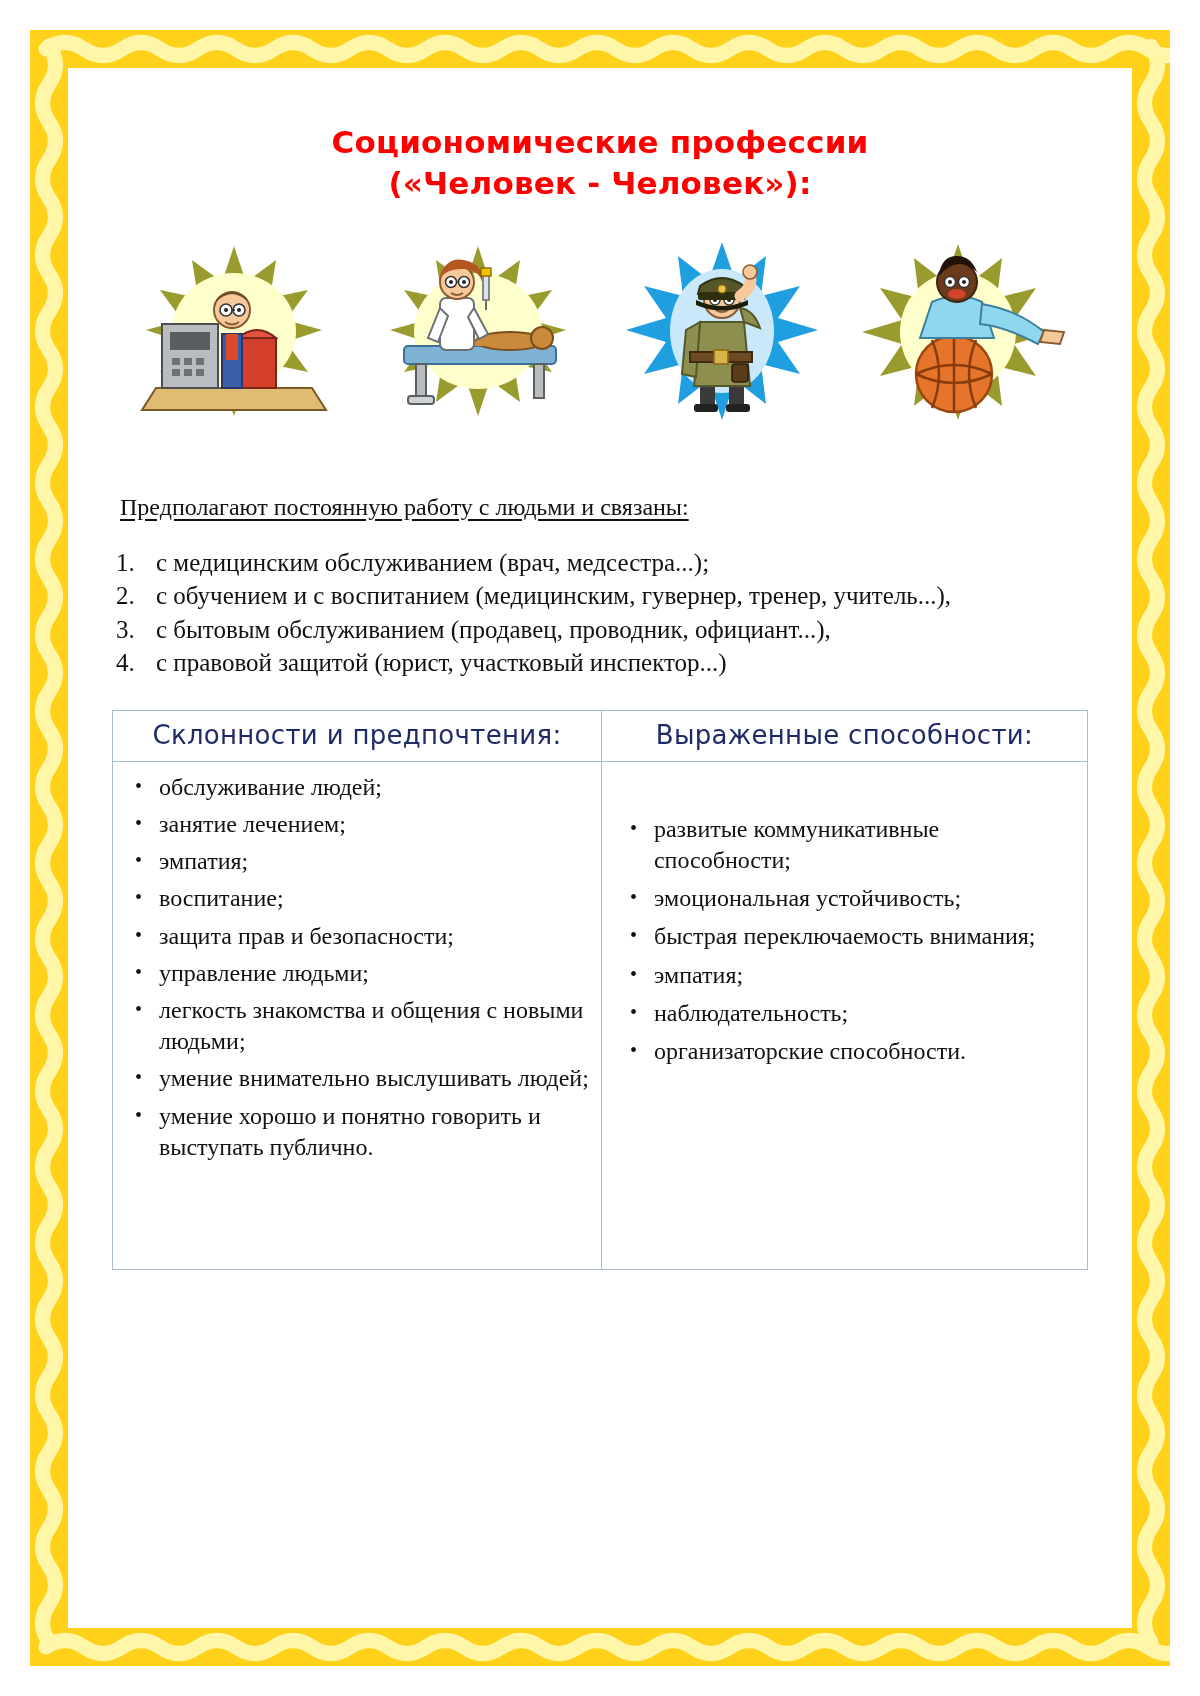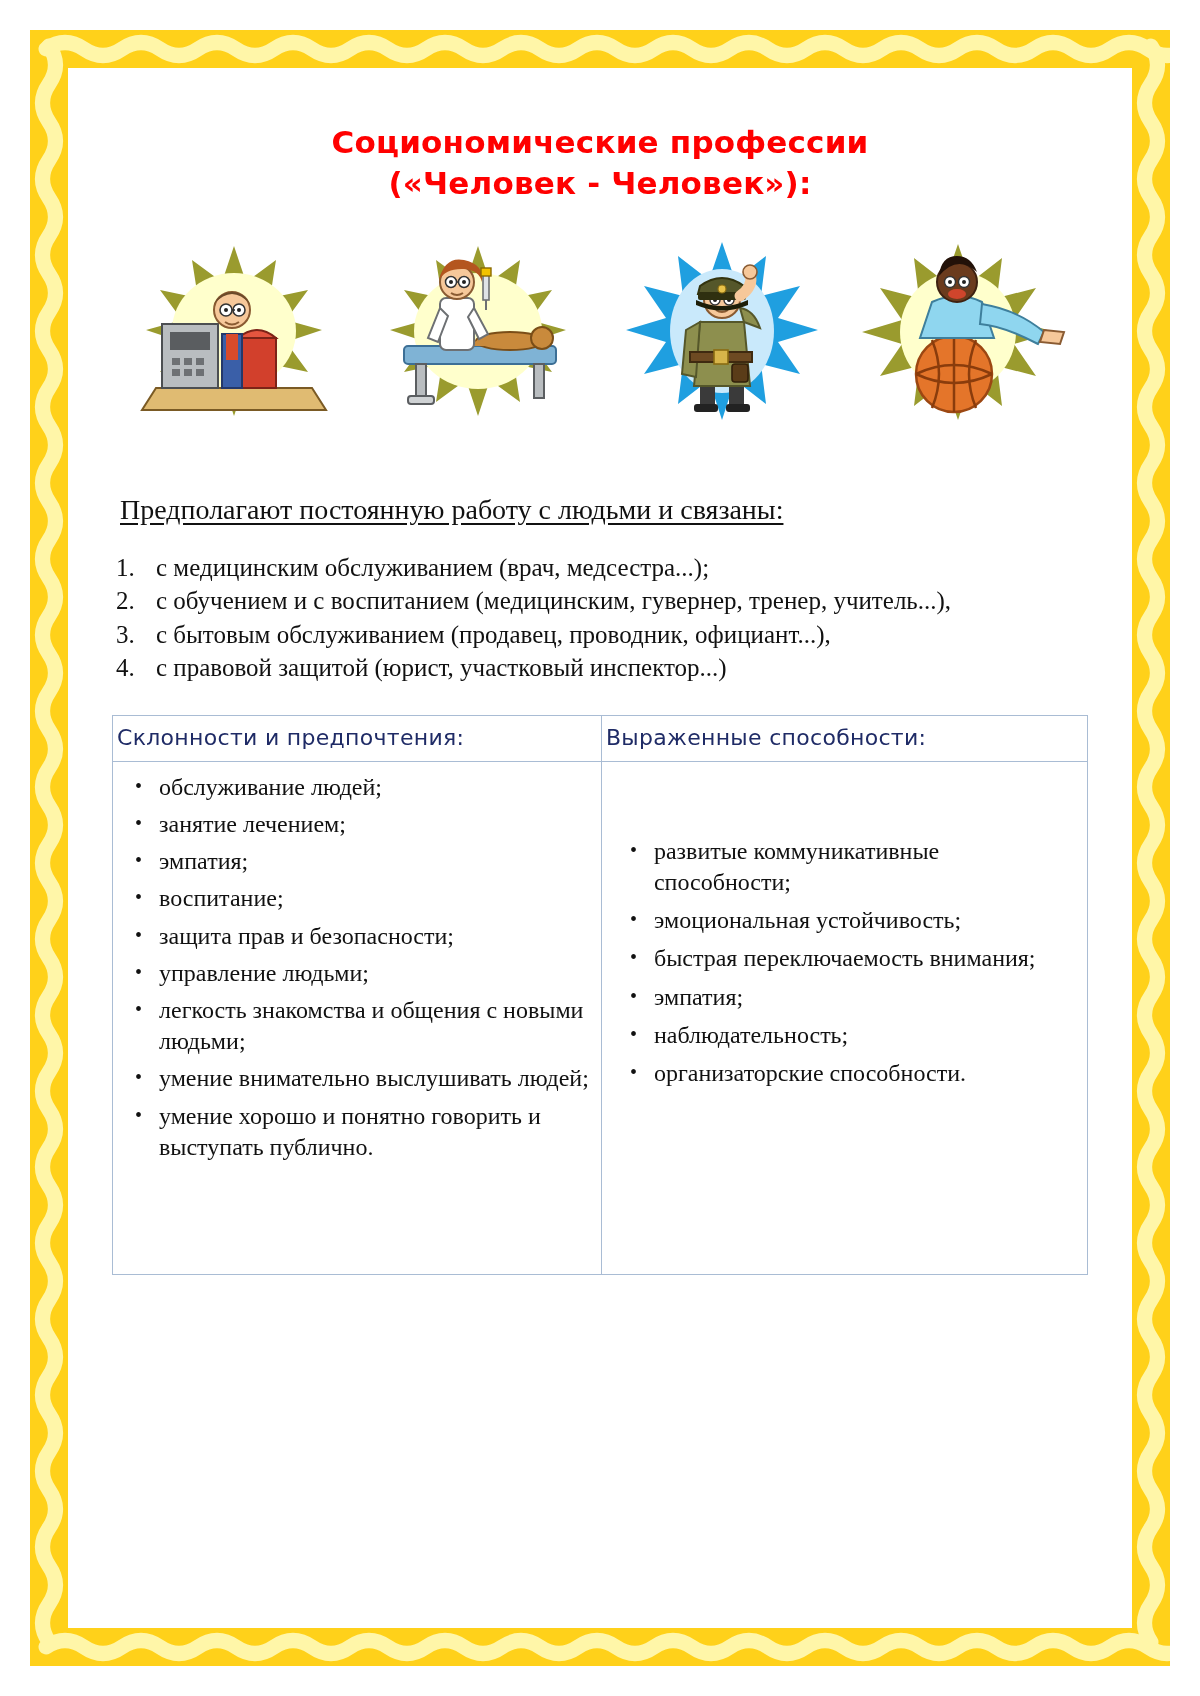--- a/index.html
+++ b/index.html
@@ -61,21 +61,21 @@
   }
   .clip{
     position:relative;
     width:216px;height:200px;
   }
   .clip svg{display:block;width:100%;height:100%;}
 
   
   .intro{
     margin:56px 0 0 12px;
-    font-size:28px;
+    font-size:24px;
     color:#111;
     text-decoration:underline;
     text-underline-offset:4px;
     display:inline-block;
   }
   .numlist{
     margin:26px 0 0 8px;
     padding:0;
     list-style:none;
     font-size:25px;
@@ -100,27 +100,28 @@
     display:flex;
     height:560px;
     box-sizing:border-box;
     background:#fff;
   }
   .tcol{
     box-sizing:border-box;
     display:flex;flex-direction:column;
   }
   .tcol.left{width:50.2%;border-right:1px solid #a9bcd4;}
-  .tcol.right{width:49.8%;gap:22px;}
+  .tcol.right{width:49.8%;}
   .thead{
     border-bottom:1px solid #a9bcd4;
     padding:9px 4px 11px 4px;
+    text-align:center;
     color:#1f2b66;
     font-family:"DejaVu Sans", sans-serif;
-    font-size:22px;
+    font-size:26px;
     letter-spacing:.3px;
     white-space:nowrap;
   }
   .tbody{
     flex:1;
     padding:10px 12px 10px 12px;
   }
   .blist{
     margin:0;padding:0;list-style:none;
     font-size:24px;line-height:1.30;color:#111;

